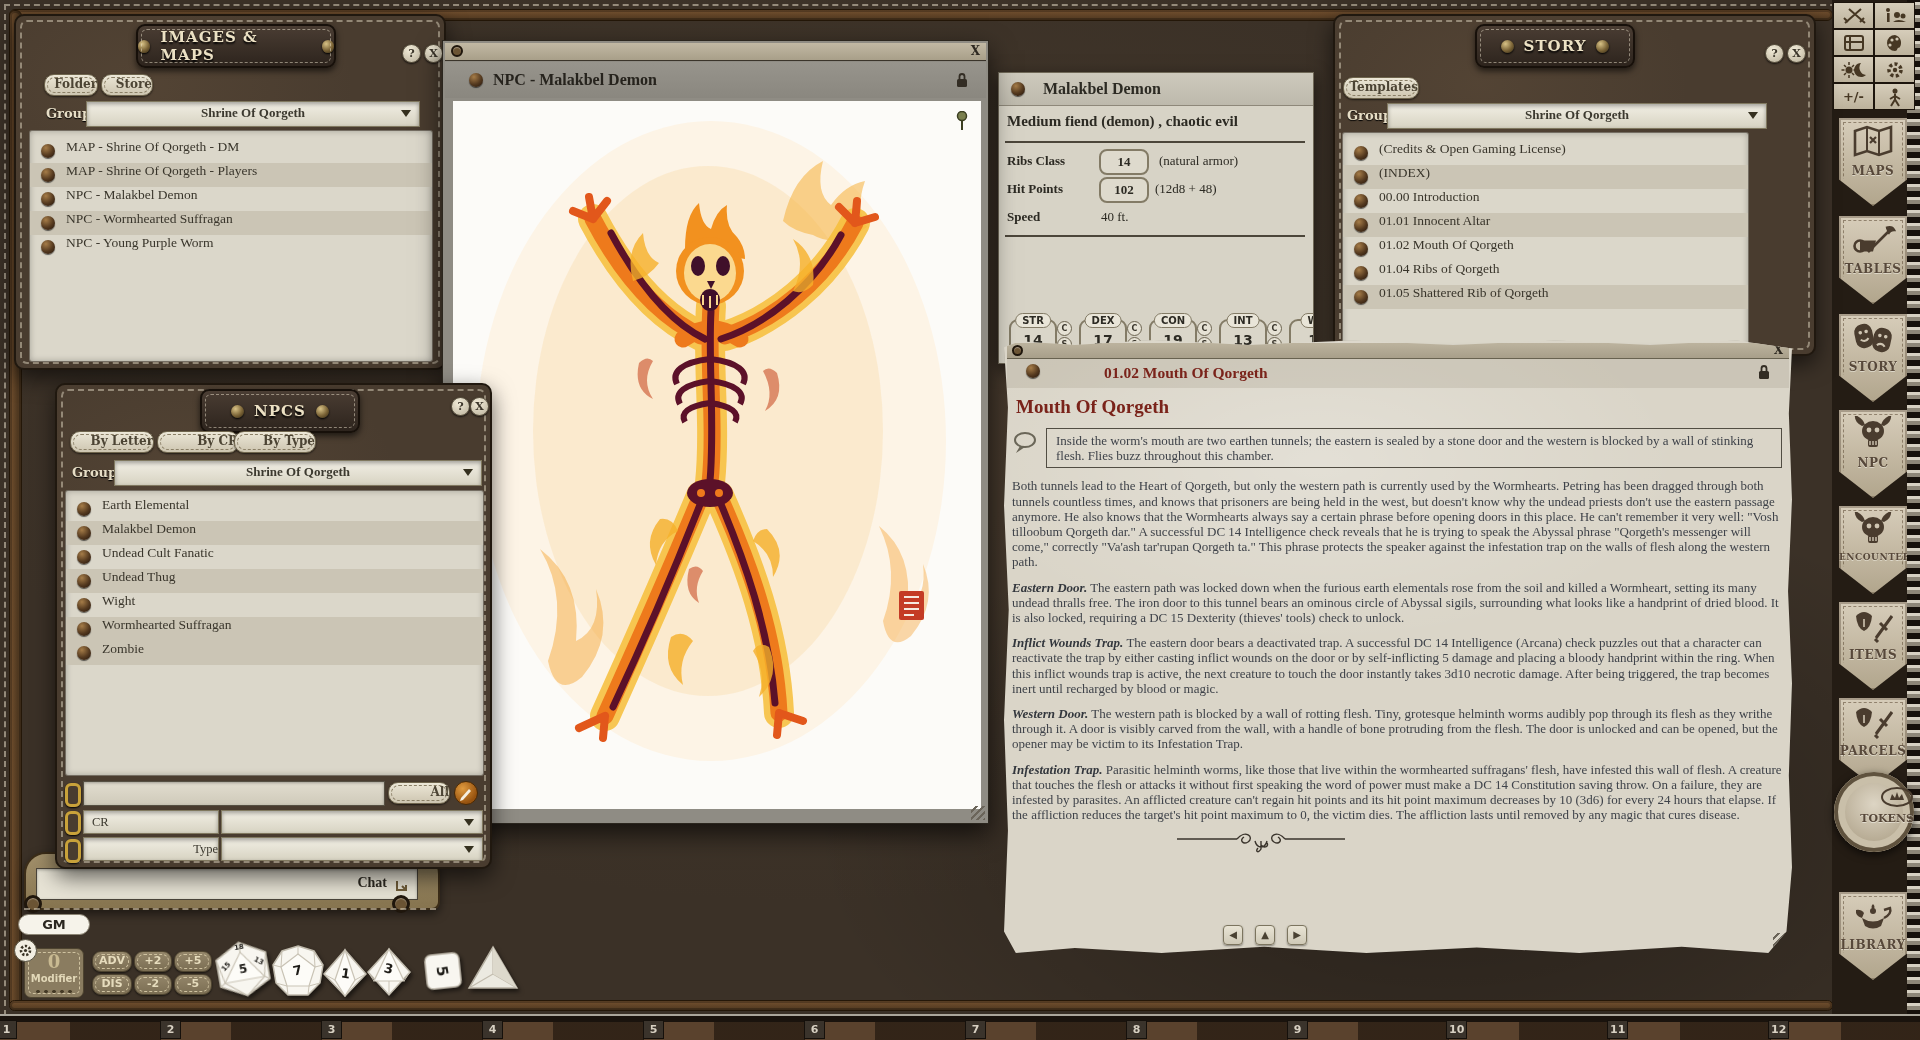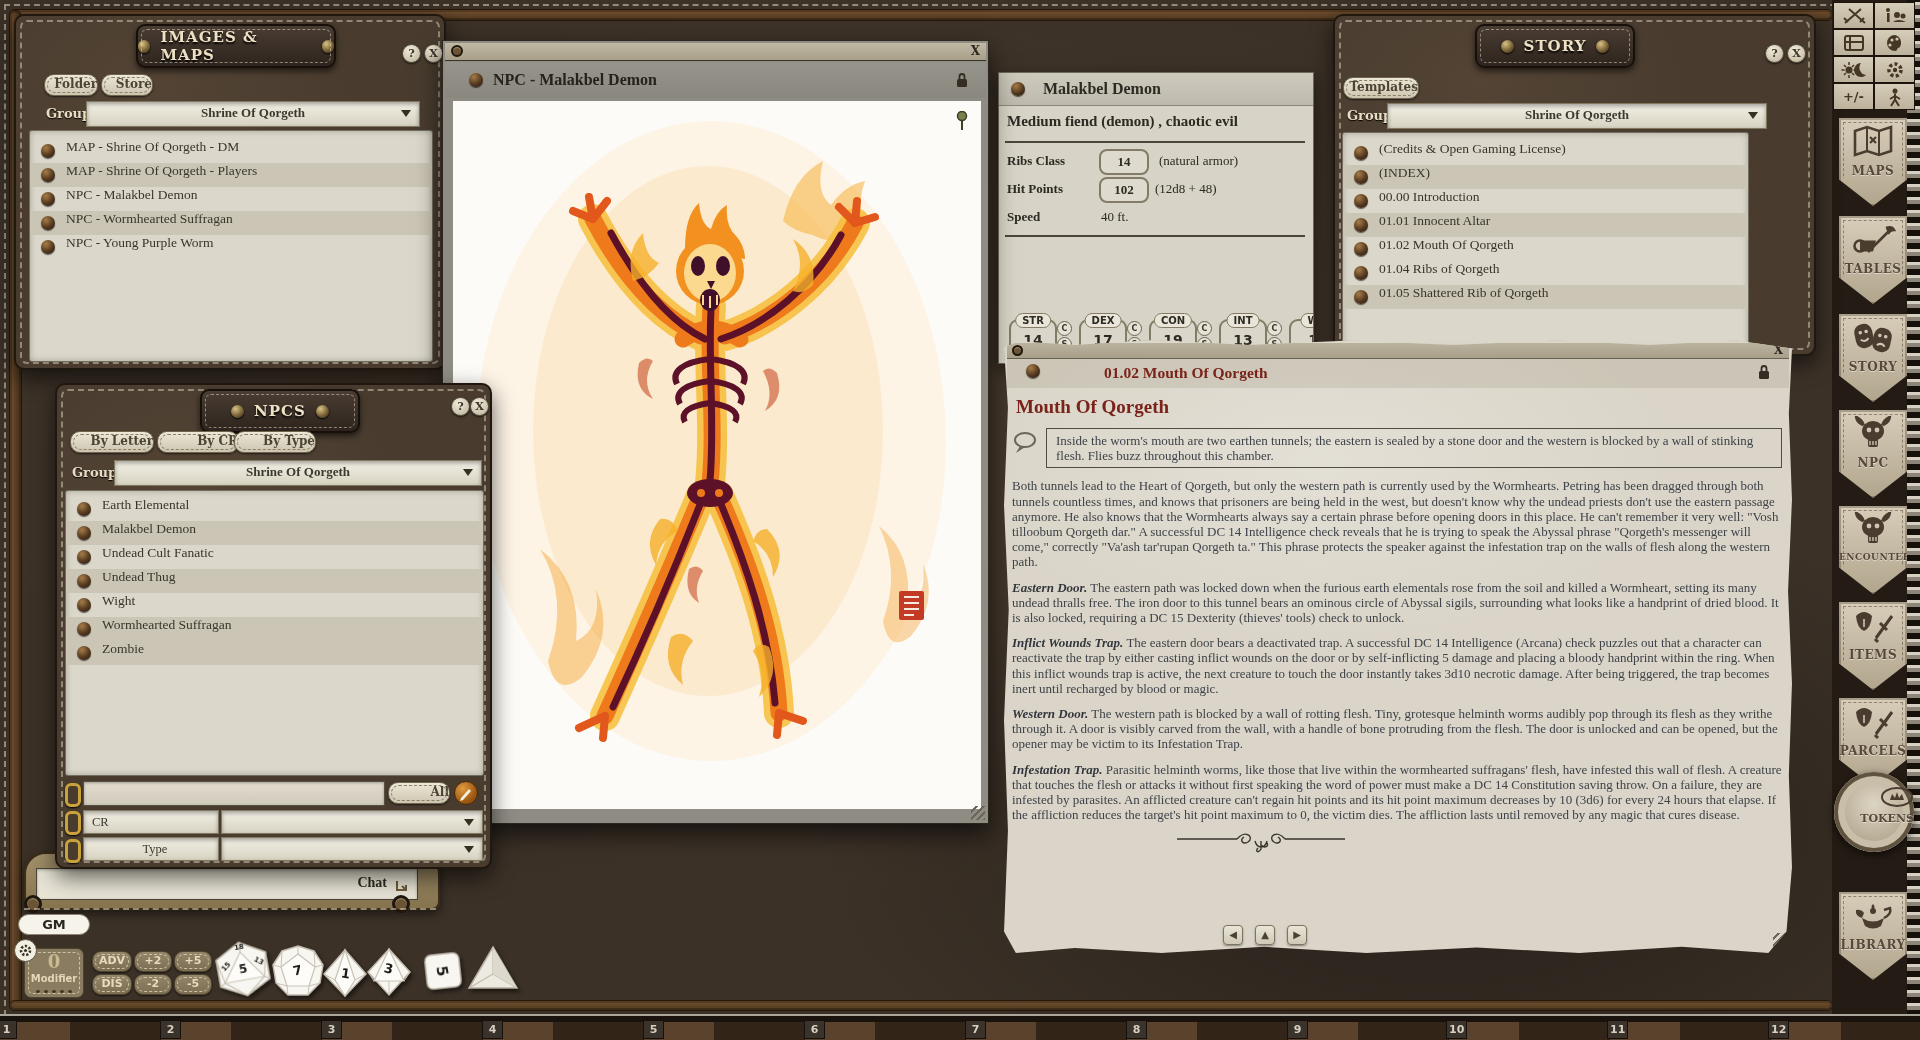--- a/index.html
+++ b/index.html
@@ -603,21 +603,21 @@
     <div class="fg-btn" style="left:331px;top:397px;width:60px;height:20px">All</div>
     <div class="pencil" style="left:397px;top:396px"><svg width="22" height="22" viewBox="0 0 22 22">
           <path d="M6,16 L14,7 l2,2 L8,18 l-3,1 z" fill="#f5efe0"></path>
         </svg></div>
     <div class="fg-select" style="left:26px;top:425px;width:134px;height:22px;text-align:left">
         <span class="val" style="padding-left:8px;font-weight:normal;font-size:12.5px">CR</span>
       </div>
     <div class="fg-select" style="left:164px;top:425px;width:260px;height:22px">
         <span class="chev"></span>
       </div>
-    <div class="fg-select" style="left:26px;top:452px;width:134px;height:22px;text-align:center">
+    <div class="fg-select" style="left:26px;top:452px;width:134px;height:22px;text-align:right">
         <span class="val" style="padding-left:8px;font-weight:normal;font-size:12.5px">Type</span>
       </div>
     <div class="fg-select" style="left:164px;top:452px;width:260px;height:22px">
         <span class="chev"></span>
       </div>
     <span class="chainlink" style="left:8px;top:398px"></span>
     <span class="chainlink" style="left:8px;top:426px"></span>
     <span class="chainlink" style="left:8px;top:454px"></span>
   </div>
 

